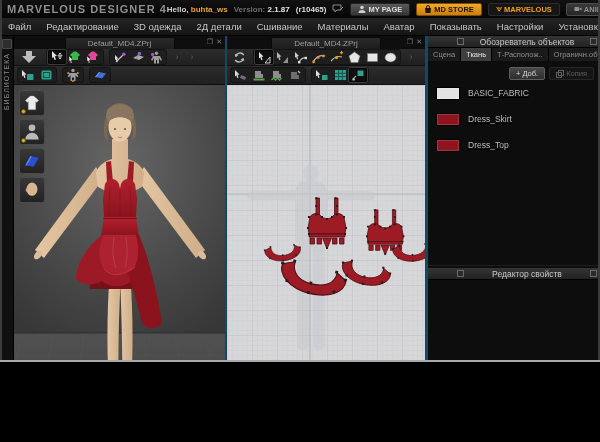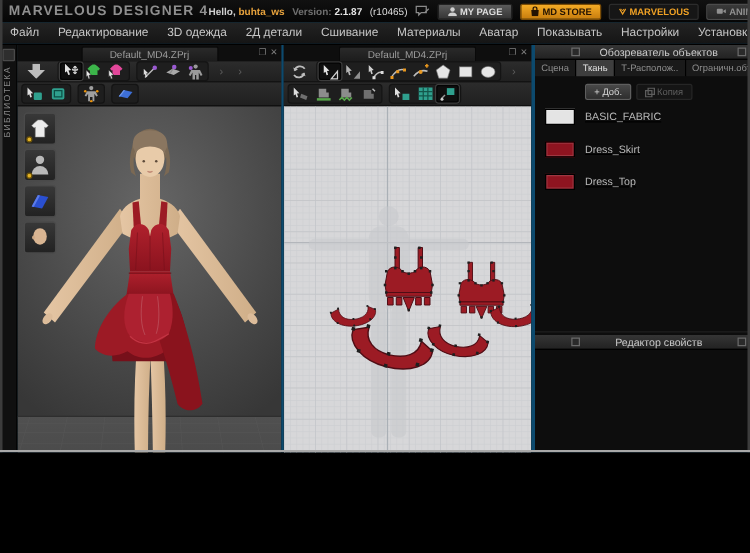--- a/index.html
+++ b/index.html
@@ -11,21 +11,21 @@
   .edge-right{position:absolute;right:0;top:0;width:2px;height:442px;background:#3c3c3c;z-index:50;}
 
   
   .titlebar{position:absolute;left:0;top:0;width:600px;height:18px;background:linear-gradient(#111,#050505);display:flex;align-items:center;}
   .logo{color:#8f8f8f;font-size:11px;font-weight:700;letter-spacing:1px;padding-left:7px;white-space:nowrap;}
   .tb-right{display:flex;align-items:center;margin-left:auto;gap:6px;padding-right:4px;}
   .greet{font-size:8px;color:#cfcfcf;font-weight:700;white-space:nowrap;}
   .greet b{color:#e8a33d;}
   .ver{font-size:8px;color:#e6e6e6;font-weight:700;white-space:nowrap;}
   .ver .dim{color:#6f6f6f;}
-  .build{font-size:8px;color:#dedede;font-weight:400;}
+  .build{font-size:8px;color:#dedede;font-weight:700;}
   .tb-btn{height:13px;display:flex;align-items:center;gap:2px;font-size:7.5px;font-weight:700;padding:0 7px;border-radius:2px;cursor:default;white-space:nowrap;}
   .btn-mypage{background:linear-gradient(#5a5a5a,#353535);border:1px solid #222;color:#ddd;}
   .btn-mdstore{background:linear-gradient(#f3aa25,#c87e0e);border:1px solid #7a4c06;color:#241302;}
   .btn-sim{background:#161616;border:1px solid #2c2c2c;color:#efa125;width:72px;justify-content:center;}
   .btn-anim{background:linear-gradient(#3a3a3a,#262626);border:1px solid #4b4b4b;color:#909090;width:68px;justify-content:center;}
 
   
   .menubar{position:absolute;left:0;top:18px;width:600px;height:18px;background:linear-gradient(#232323,#151515);border-bottom:1px solid #000;display:flex;align-items:center;gap:15px;padding-left:8px;}
   .menu-item{font-size:9.5px;color:#c6c6c6;white-space:nowrap;}
 
@@ -56,21 +56,21 @@
 
   
   .rightcol{position:absolute;left:428px;top:36px;width:172px;height:401px;background:#0d0d0d;}
   .pane-hdr{height:12px;background:linear-gradient(#353535,#222);border-bottom:1px solid #000;display:flex;align-items:center;position:relative;padding-left:26px;}
   .pane-hdr .ttl{flex:1;text-align:center;color:#c9c9c9;font-size:8.5px;}
   .hdr-ico{width:7px;height:7px;border:1px solid #6a6a6a;background:#2a2a2a;margin:0 3px;}
   .ob-tabs{height:13px;background:#101010;display:flex;align-items:stretch;}
   .ob-tab{font-size:7.5px;color:#8e8e8e;background:#1a1a1a;border-right:1px solid #000;display:flex;align-items:center;padding:0 5px;white-space:nowrap;}
   .ob-tab.active{background:#3e3e3e;color:#e2e2e2;}
   .ob-tab-fill{flex:1;background:#272727;}
-  .btnrow{display:flex;justify-content:center;gap:4px;padding:6px 6px 0 0;}
+  .btnrow{display:flex;justify-content:flex-end;gap:4px;padding:6px 6px 0 0;}
   .sbtn{height:13px;font-size:7.5px;display:flex;align-items:center;gap:2px;padding:0 6px;border-radius:2px;}
   .sbtn.add{background:linear-gradient(#484848,#2e2e2e);border:1px solid #5e5e5e;color:#d6d6d6;}
   .sbtn.copy{background:#151515;border:1px solid #262626;color:#5e5e5e;}
   .fab-list{text-decoration:underline;}
   .fab-row{height:26px;display:flex;align-items:center;gap:8px;padding-left:8px;}
   .swatch{width:24px;height:13px;border:1px solid #000;box-shadow:inset 0 0 0 1px rgba(255,255,255,.15);}
   .fab-name{font-size:8.5px;color:#b9b9b9;}
   .pe-hdr{position:absolute;left:0;top:232px;width:172px;}
   .divider-t{position:absolute;left:0;top:229px;width:172px;height:1px;background:#1f1f1f;}
 

